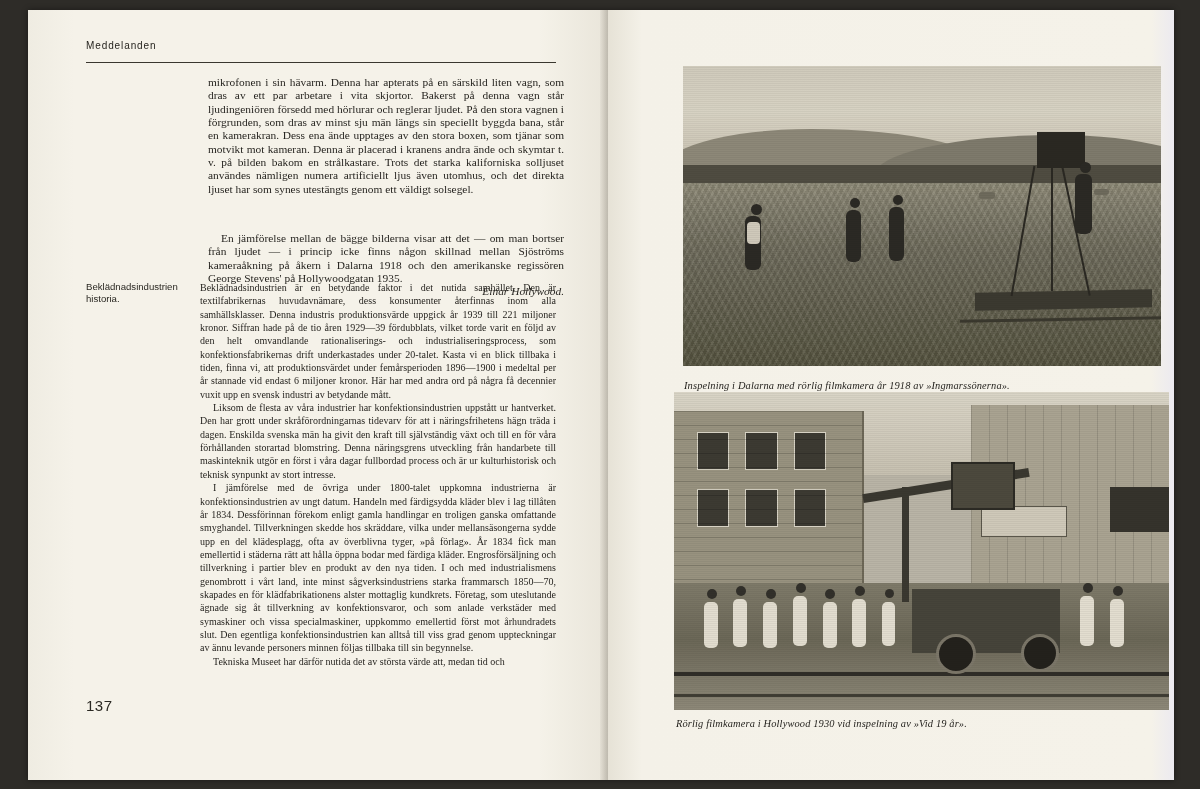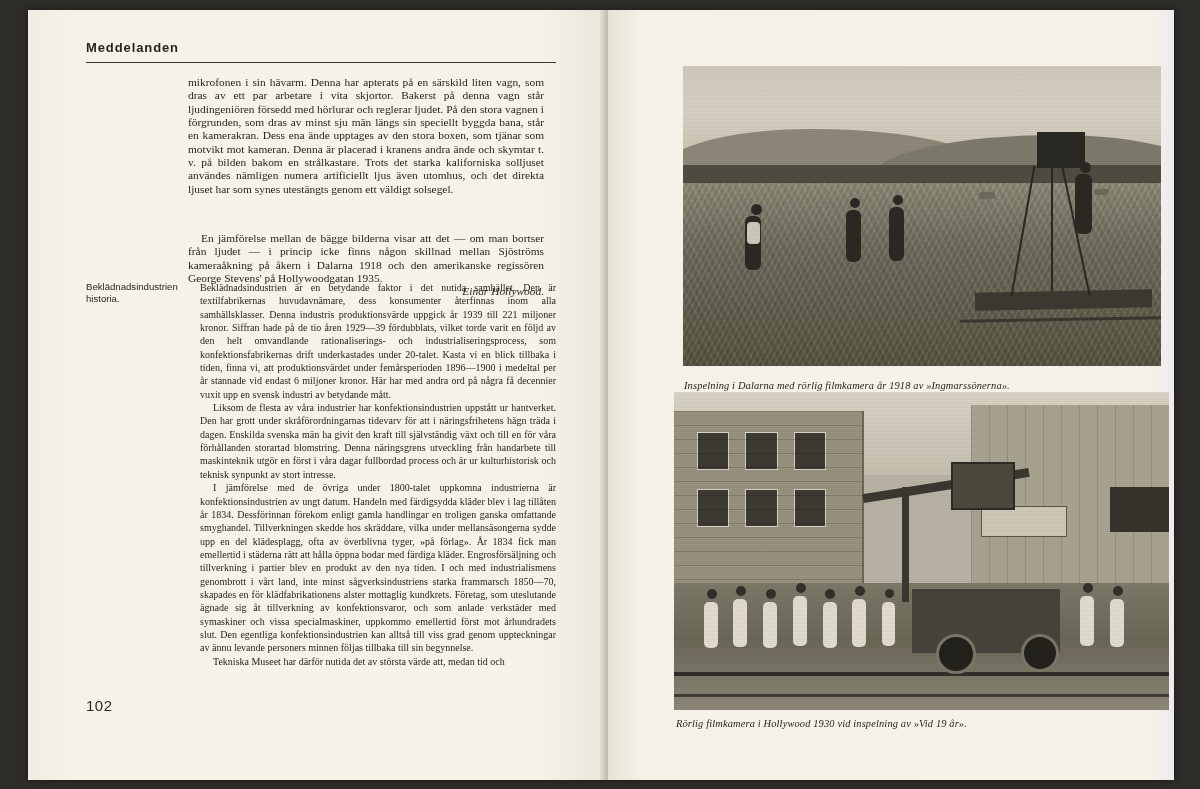--- a/index.html
+++ b/index.html
@@ -53,36 +53,35 @@
     height: 770px;
     background: linear-gradient(to right, rgba(120,112,95,0.05), rgba(90,84,70,0.30), rgba(120,112,95,0.05));
   }
 
   
   .running-head {
     position: absolute;
     left: 58px;
     top: 30px;
     font-family: "Liberation Sans", sans-serif;
-    font-size: 13px;
+    font-size: 10px;
     letter-spacing: 0.9px;
     color: #26241f;
-    font-weight: bold;
   }
   .rule {
     position: absolute;
     left: 58px;
     top: 52px;
     width: 470px;
     height: 1px;
     background: #3a372f;
   }
   .column {
     position: absolute;
-    left: 160px;
+    left: 180px;
     top: 66px;
     width: 356px;
     font-size: 11.4px;
     line-height: 13.35px;
     text-align: justify;
     color: #211f1b;
     font-family: "Liberation Serif", serif;
   }
   .column p {
     margin: 0;
@@ -285,21 +284,21 @@
 
       <div class="marginal">Beklädnadsindustrien historia.</div>
 
       <div class="section2">
         <p>Beklädnadsindustrien är en betydande faktor i det nutida samhället. Den är textilfabrikernas huvudavnämare, dess konsumenter återfinnas inom alla samhällsklasser. Denna industris produktionsvärde uppgick år 1939 till 221 miljoner kronor. Siffran hade på de tio åren 1929—39 fördubblats, vilket torde varit en följd av den helt omvandlande rationaliserings- och industrialiseringsprocess, som konfektionsfabrikernas drift underkastades under 20-talet. Kasta vi en blick tillbaka i tiden, finna vi, att produktionsvärdet under femårsperioden 1896—1900 i medeltal per år stannade vid endast 6 miljoner kronor. Här har med andra ord på några få decennier vuxit upp en svensk industri av betydande mått.</p>
         <p class="indent">Liksom de flesta av våra industrier har konfektionsindustrien uppstått ur hantverket. Den har grott under skråförordningarnas tidevarv för att i näringsfrihetens hägn träda i dagen. Enskilda svenska män ha givit den kraft till självständig växt och till en för våra förhållanden storartad blomstring. Denna näringsgrens utveckling från handarbete till maskinteknik utgör en först i våra dagar fullbordad process och är ur kulturhistorisk och teknisk synpunkt av stort intresse.</p>
         <p class="indent">I jämförelse med de övriga under 1800-talet uppkomna industrierna är konfektionsindustrien av ungt datum. Handeln med färdigsydda kläder blev i lag tillåten år 1834. Dessförinnan förekom enligt gamla handlingar en troligen ganska omfattande smyghandel. Tillverkningen skedde hos skräddare, vilka under mellansäsongerna sydde upp en del klädesplagg, ofta av överblivna tyger, »på förlag». År 1834 fick man emellertid i städerna rätt att hålla öppna bodar med färdiga kläder. Engrosförsäljning och tillverkning i partier blev en produkt av den nya tiden. I och med industrialismens genombrott i vårt land, inte minst sågverksindustriens starka frammarsch 1850—70, skapades en för klädfabrikationens alster mottaglig kundkrets. Företag, som uteslutande ägnade sig åt tillverkning av konfektionsvaror, och som anlade verkstäder med symaskiner och vissa specialmaskiner, uppkommo emellertid först mot århundradets slut. Den egentliga konfektionsindustrien kan alltså till viss grad genom uppteckningar av ännu levande personers minnen följas tillbaka till sin begynnelse.</p>
         <p class="indent">Tekniska Museet har därför nutida det av största värde att, medan tid och</p>
       </div>
 
-      <div class="folio">102</div>
+      <div class="folio">137</div>
     </div>
 
     <div class="gutter"></div>
 
     <div class="page page-right"></div>
 
     <div class="photo photo-1">
       <div class="p1-sky"></div>
       <div class="p1-hill-a"></div>
       <div class="p1-hill-b"></div>

